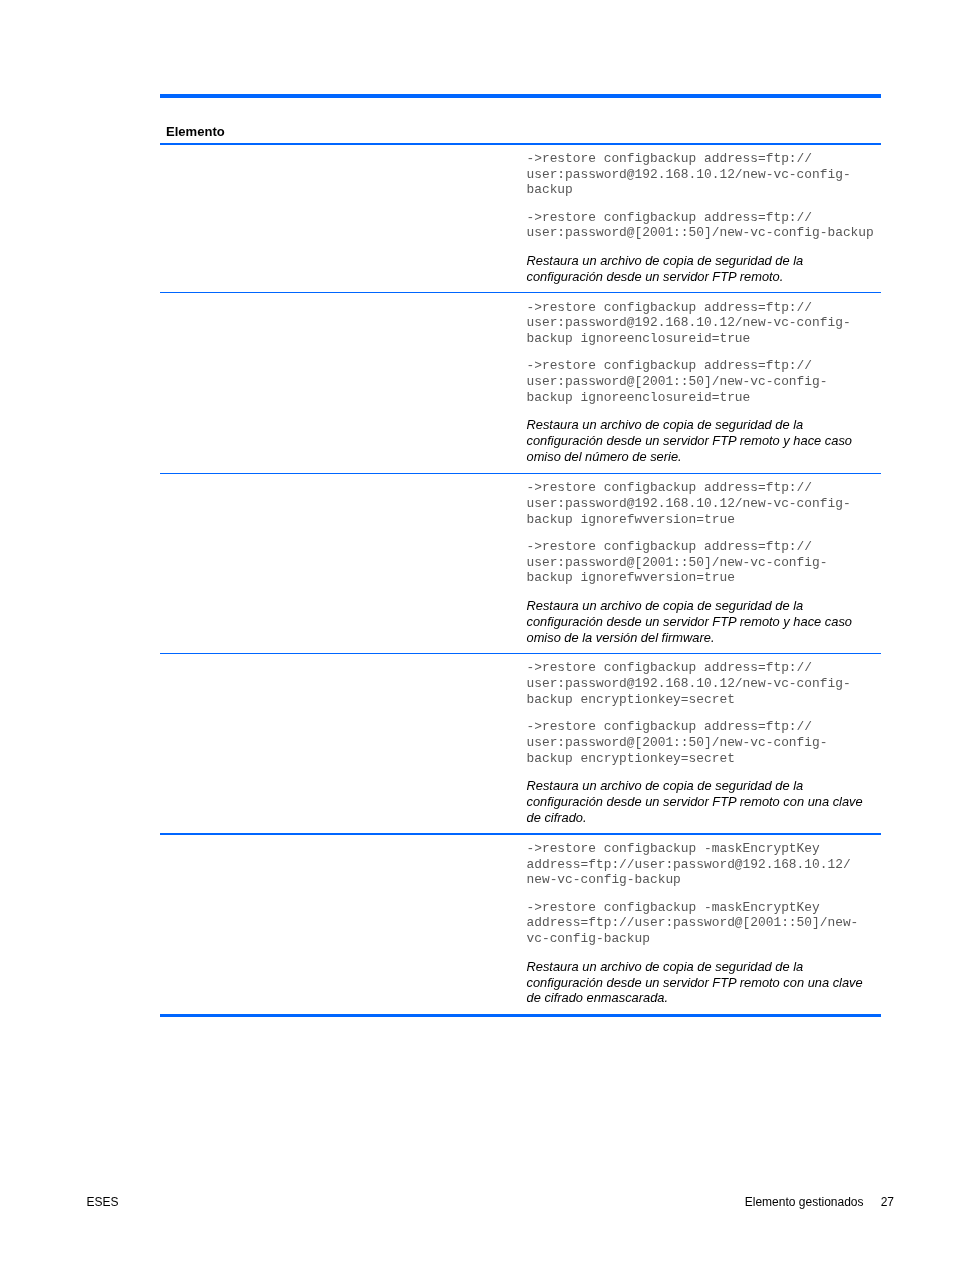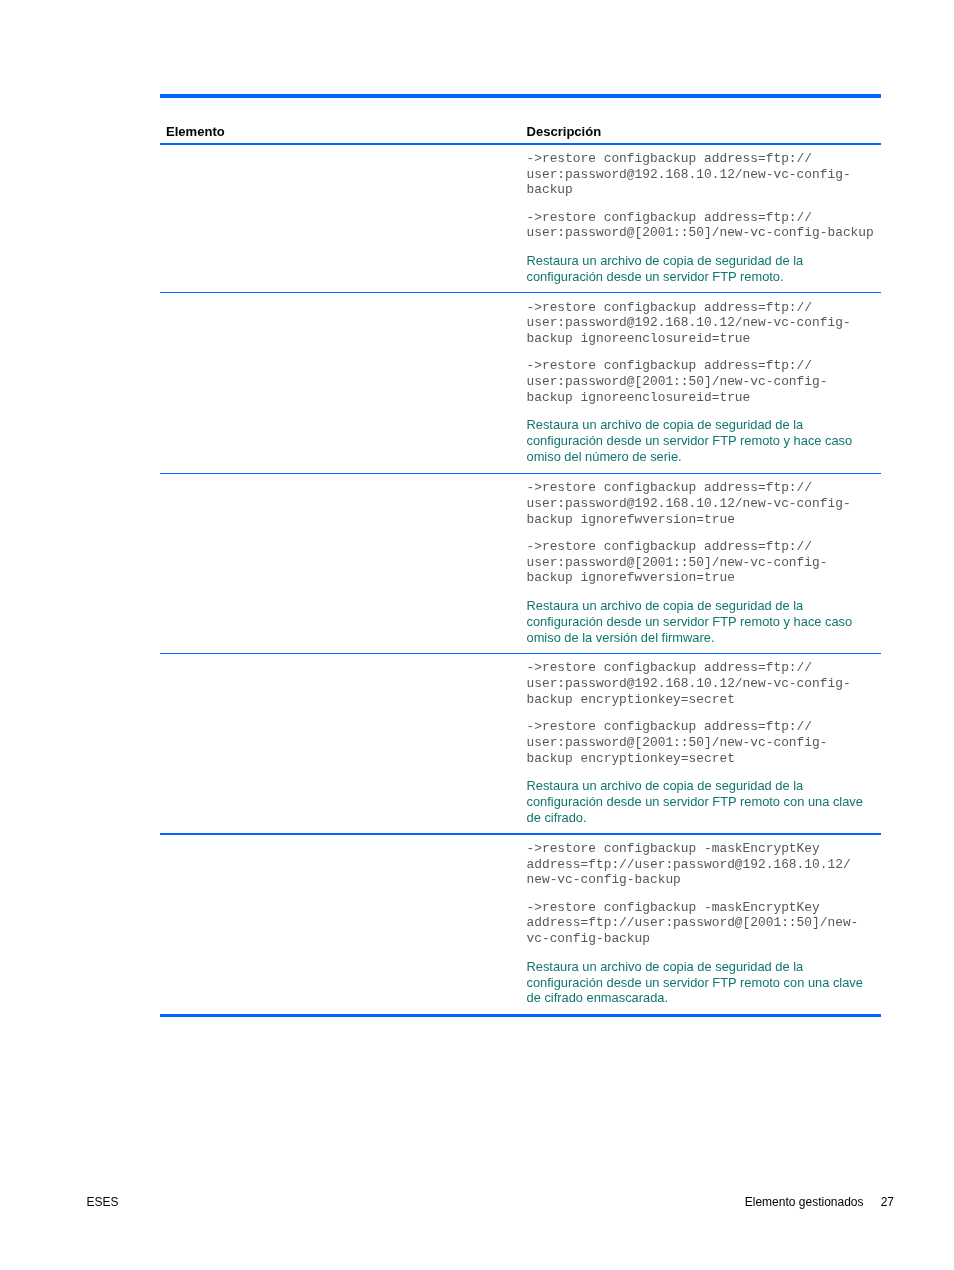--- a/index.html
+++ b/index.html
@@ -77,22 +77,23 @@
     font-size: 12.87px;
     line-height: 15.85px;
     color: #575757;
     margin: 0 0 11.3px 0;
     white-space: pre-wrap;
   }
   .code:last-child { margin-bottom: 0; }
   .desc {
     font-size: 12.87px;
     line-height: 15.85px;
-    color: #0f766e;
+    color: #000000;
     margin: 11.6px 0 0 0;
+    font-style: italic;
   }
   
   .footer {
     position: absolute;
     left: 86.6px;
     right: 60px;
     top: 1193.9px;
     height: 19px;
     font-size: 12px;
     line-height: 16px;
@@ -112,21 +113,20 @@
 </style>
 </head>
 <body>
 
 <div class="page">
 
   <div class="cmd-table">
     <div class="rule-top"></div>
     <div class="head-row">
       <div class="head-cell col-a">Elemento</div>
-      <div class="head-cell col-b">Descripción</div>
     </div>
     <div class="rule-head"></div>
     <div id="rows">
         <div class="body-row">
           <div class="cell-a"></div>
           <div class="cell-b">
             <p class="code">-&gt;restore configbackup address=ftp://
 user:password@192.168.10.12/new-vc-config-
 backup</p>
             <p class="code">-&gt;restore configbackup address=ftp://

